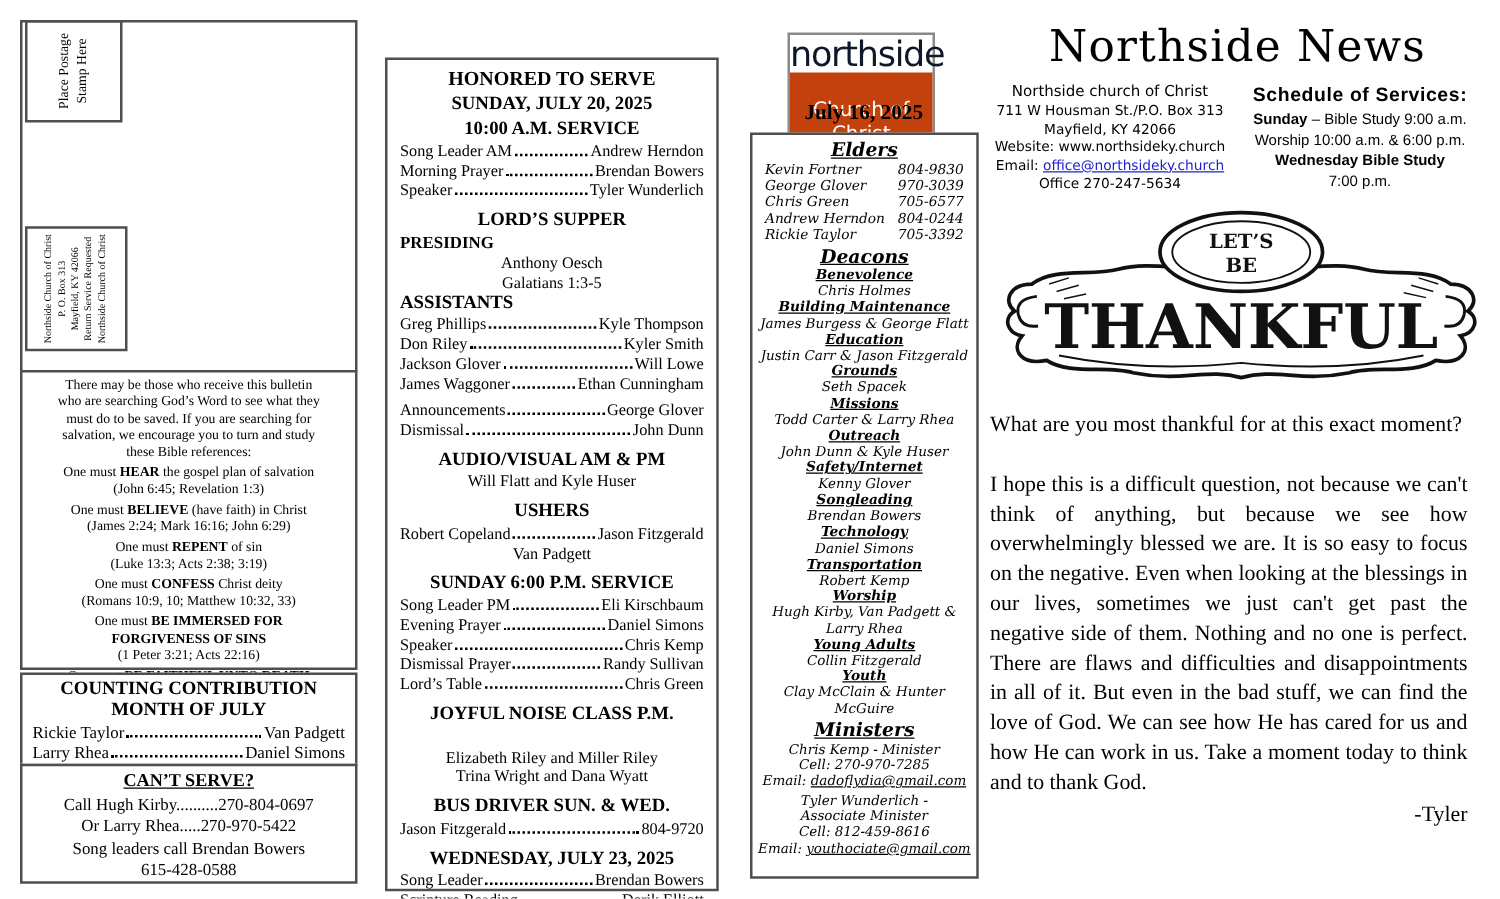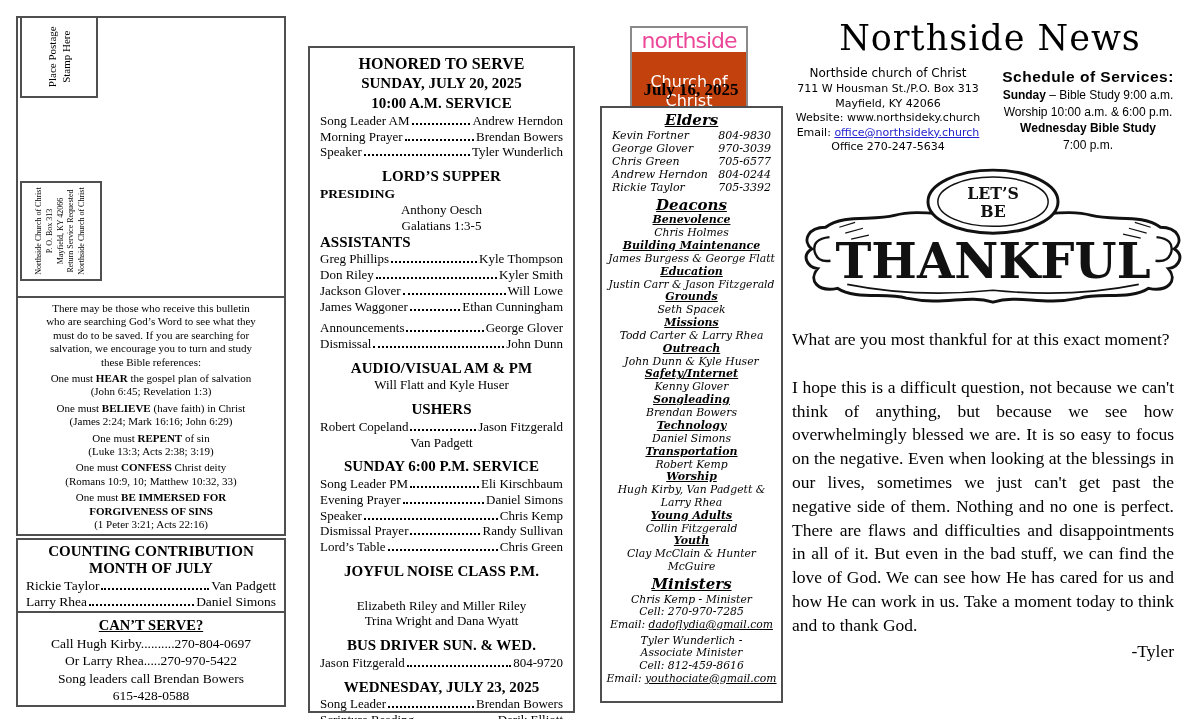--- a/index.html
+++ b/index.html
@@ -29,21 +29,21 @@
   #counting-box .lrow{font-size:13.5px;}
   
   #serve-box{left:308px;top:46px;width:267px;height:667px;padding:6px 10px;font-size:13px;line-height:1.2;}
   #serve-box .h1{font-weight:bold;font-size:16px;text-align:center;line-height:1.2;}
   #serve-box .h2{font-weight:bold;font-size:15px;text-align:center;line-height:1.25;margin-top:7px;}
   #serve-box .h3{font-weight:bold;font-size:13.5px;text-align:left;margin-top:0;}
   #serve-box .cl{text-align:center;}
   #serve-box .gap{height:5px;}
   
   #logo{position:absolute;left:630px;top:26px;width:118px;border:2px solid #8a8a8a;background:#fff;text-align:center;box-sizing:border-box;}
-  #logo .word{font-family:"DejaVu Sans",sans-serif;font-size:22px;letter-spacing:-1px;color:#ec4899;line-height:1.05;padding-top:1px;}
+  #logo .word{font-family:"DejaVu Sans",sans-serif;font-size:28px;letter-spacing:-1px;color:#0f172a;line-height:1.05;padding-top:1px;}
   #logo .bar{background:#c2410c;color:#fff;font-family:"DejaVu Sans",sans-serif;font-size:16px;padding:20px 0 3px;}
   #dir-date{position:absolute;left:600px;top:80px;width:182px;text-align:center;font-weight:bold;font-size:17px;}
   #directory-box{left:600px;top:106px;width:183px;height:597px;padding:2px 4px;
                  font-family:"DejaVu Serif",serif;font-style:italic;font-size:10.8px;line-height:1.18;text-align:center;}
   #directory-box .sect{font-weight:bold;font-size:15px;text-decoration:underline;margin-top:2px;}
   #directory-box .role{font-weight:bold;text-decoration:underline;font-size:11px;}
   .drow{display:flex;justify-content:space-between;padding:0 6px;font-size:11px;}
   .em{text-decoration:underline;}
   
   #news-title{position:absolute;left:790px;top:20px;width:400px;text-align:center;

